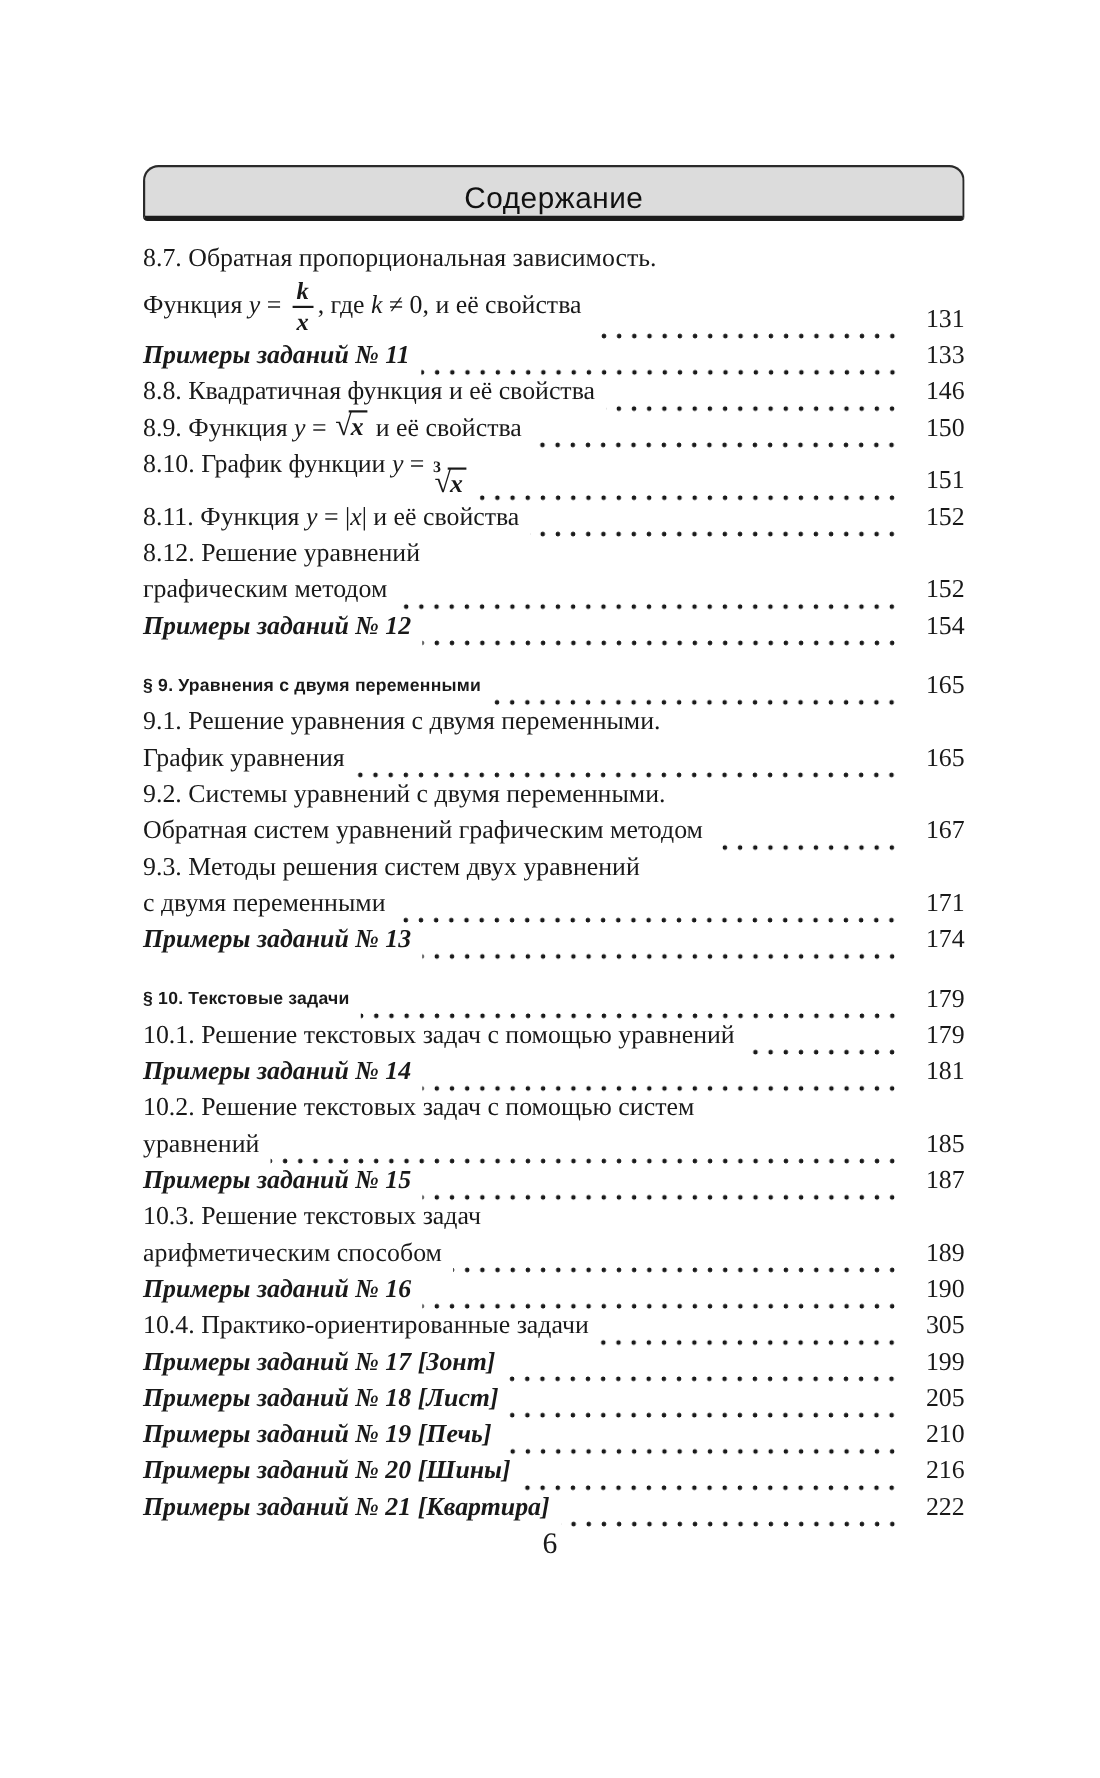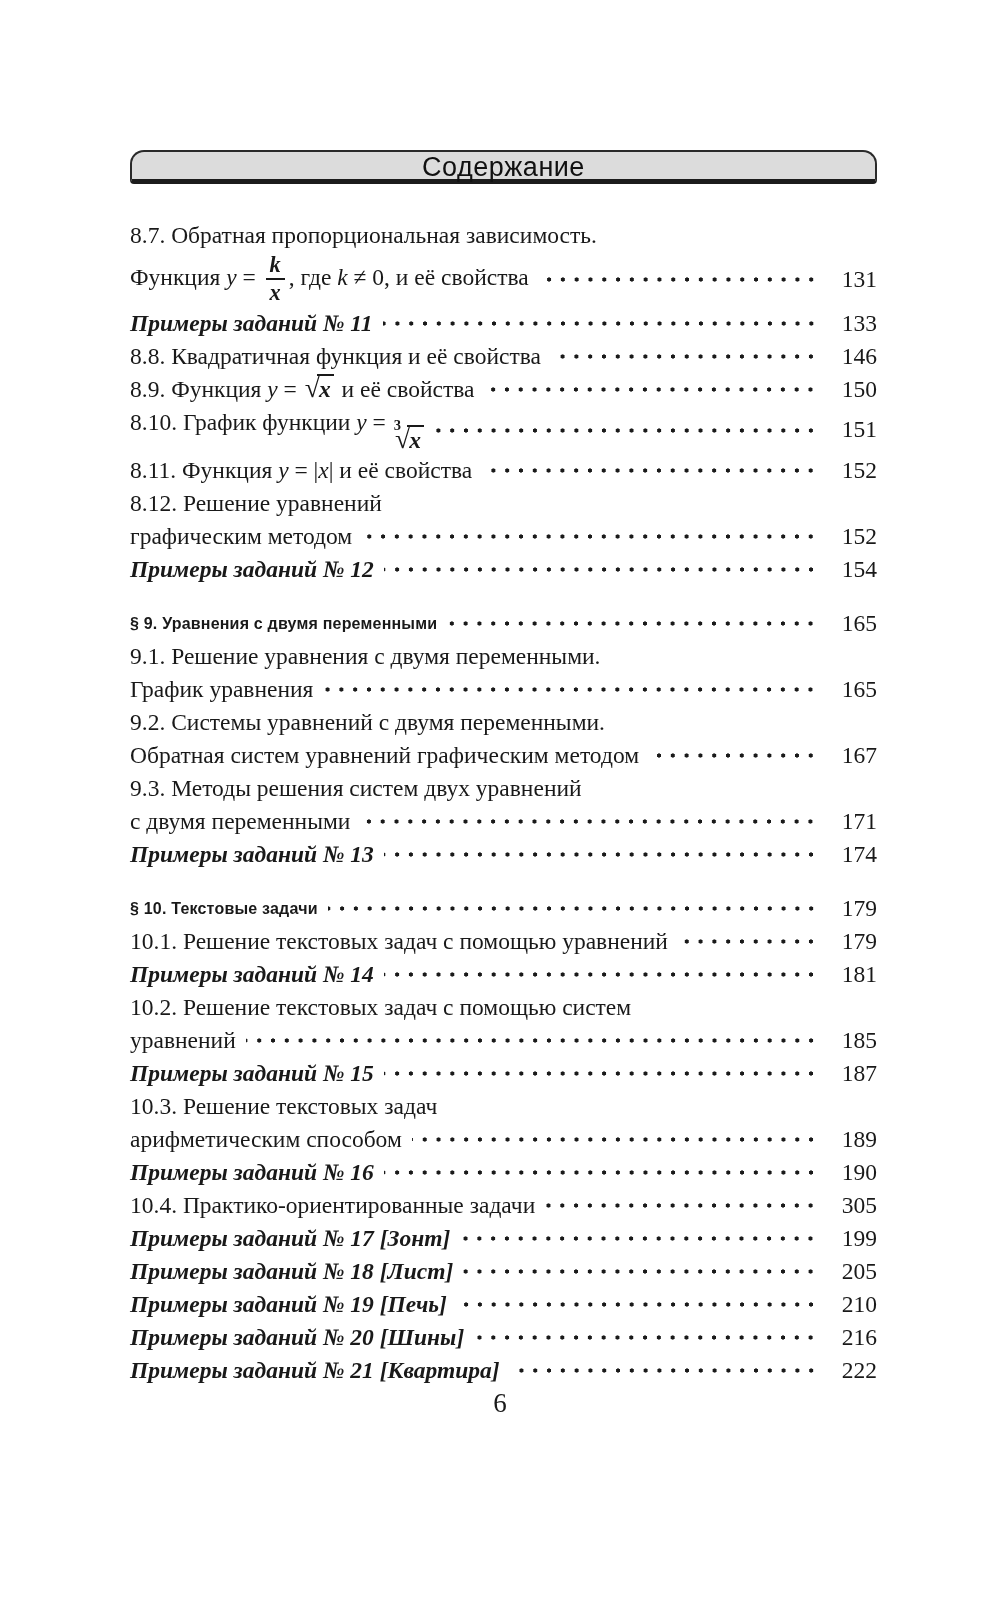--- a/index.html
+++ b/index.html
@@ -9,41 +9,41 @@
     font-family:"Liberation Serif", serif;
     color:#191919;
     position:relative;
     overflow:hidden;
   }
   .page { position:absolute; inset:0; }
 
   
   .header-box {
     position:absolute; left:130px; top:150px;
-    width:747px; height:34px; box-sizing:border-box;
+    width:747px; height:51px; box-sizing:border-box;
     background:#dcdcdc;
     border:2px solid #2a2a2a;
     border-bottom:5px solid #1c1c1c;
     border-radius:14px 14px 4px 4px;
-    display:flex; align-items:flex-start; justify-content:center;
+    display:flex; align-items:flex-end; justify-content:center;
   }
   .header-box .title {
     font-family:"Liberation Sans", sans-serif;
     font-size:27px; font-weight:400; letter-spacing:0.5px;
     color:#111;
   }
 
   
   .toc {
     position:absolute; left:130px; top:219px; width:747px;
   }
   .entry { margin:0; }
   .entry.section { margin-top:21px; }
   .line {
-    display:flex; align-items:center;
+    display:flex; align-items:flex-end;
     font-size:23.5px; line-height:33px;
     white-space:nowrap;
   }
   .content { white-space:nowrap; }
   .entry.italic .content { font-style:italic;font-weight:bold; }
   .entry.section .content {
     font-family:"Liberation Sans", sans-serif;
     font-weight:bold; font-size:16px; letter-spacing:0.2px;
   }
   .pageref { margin-left:16px; font-style:normal; }

